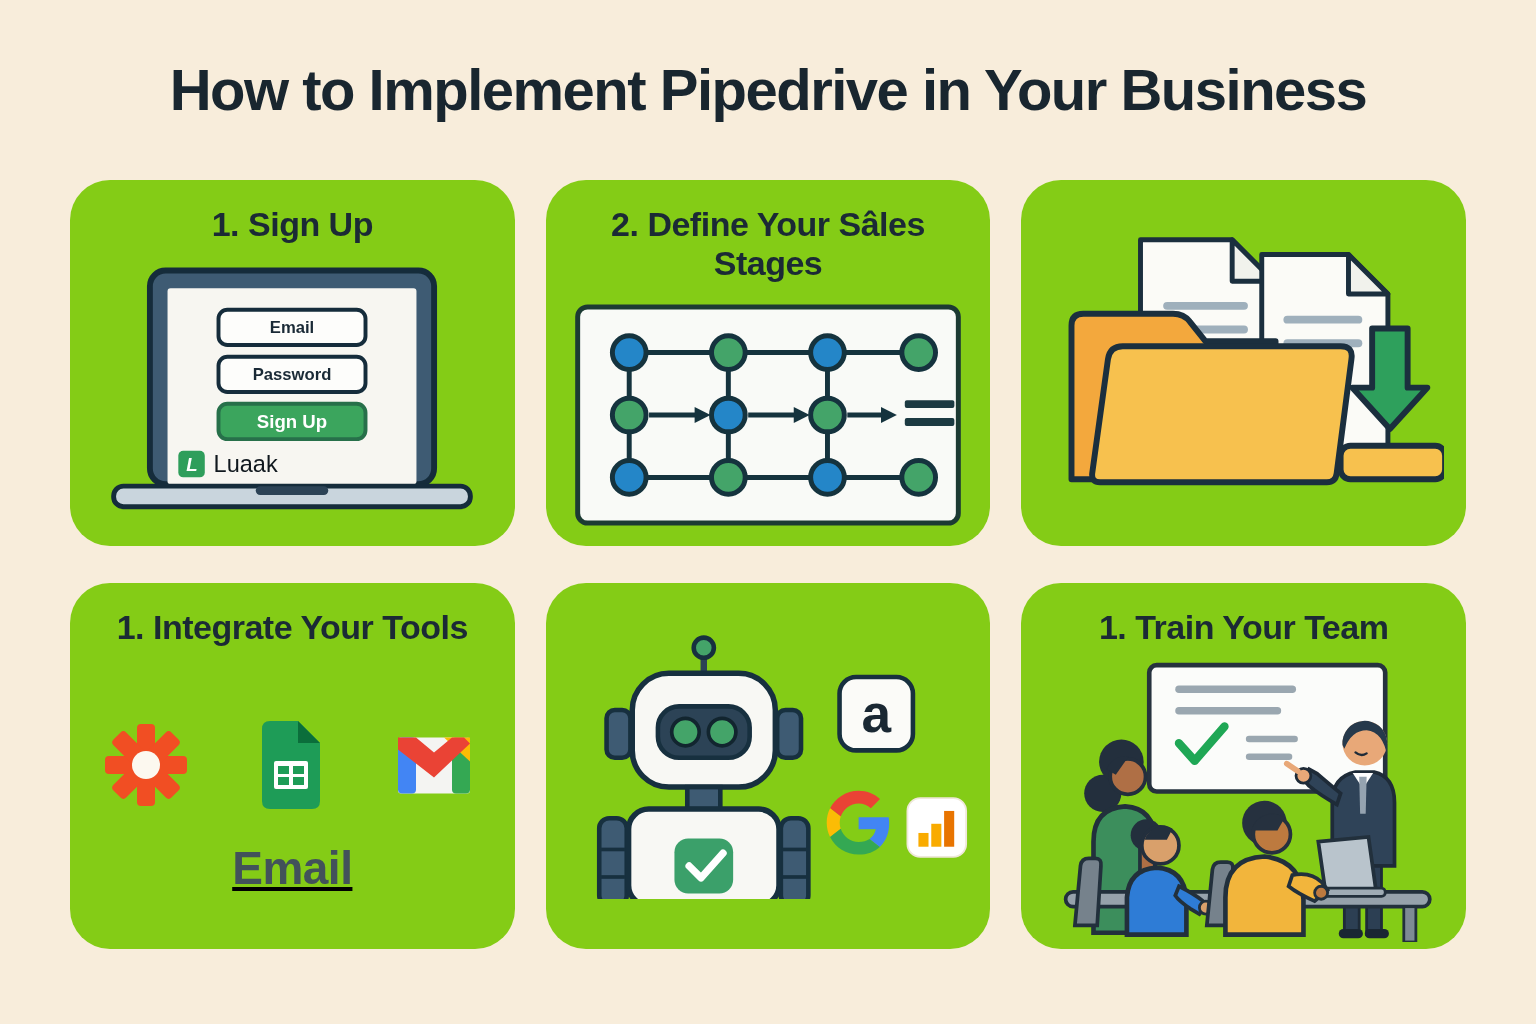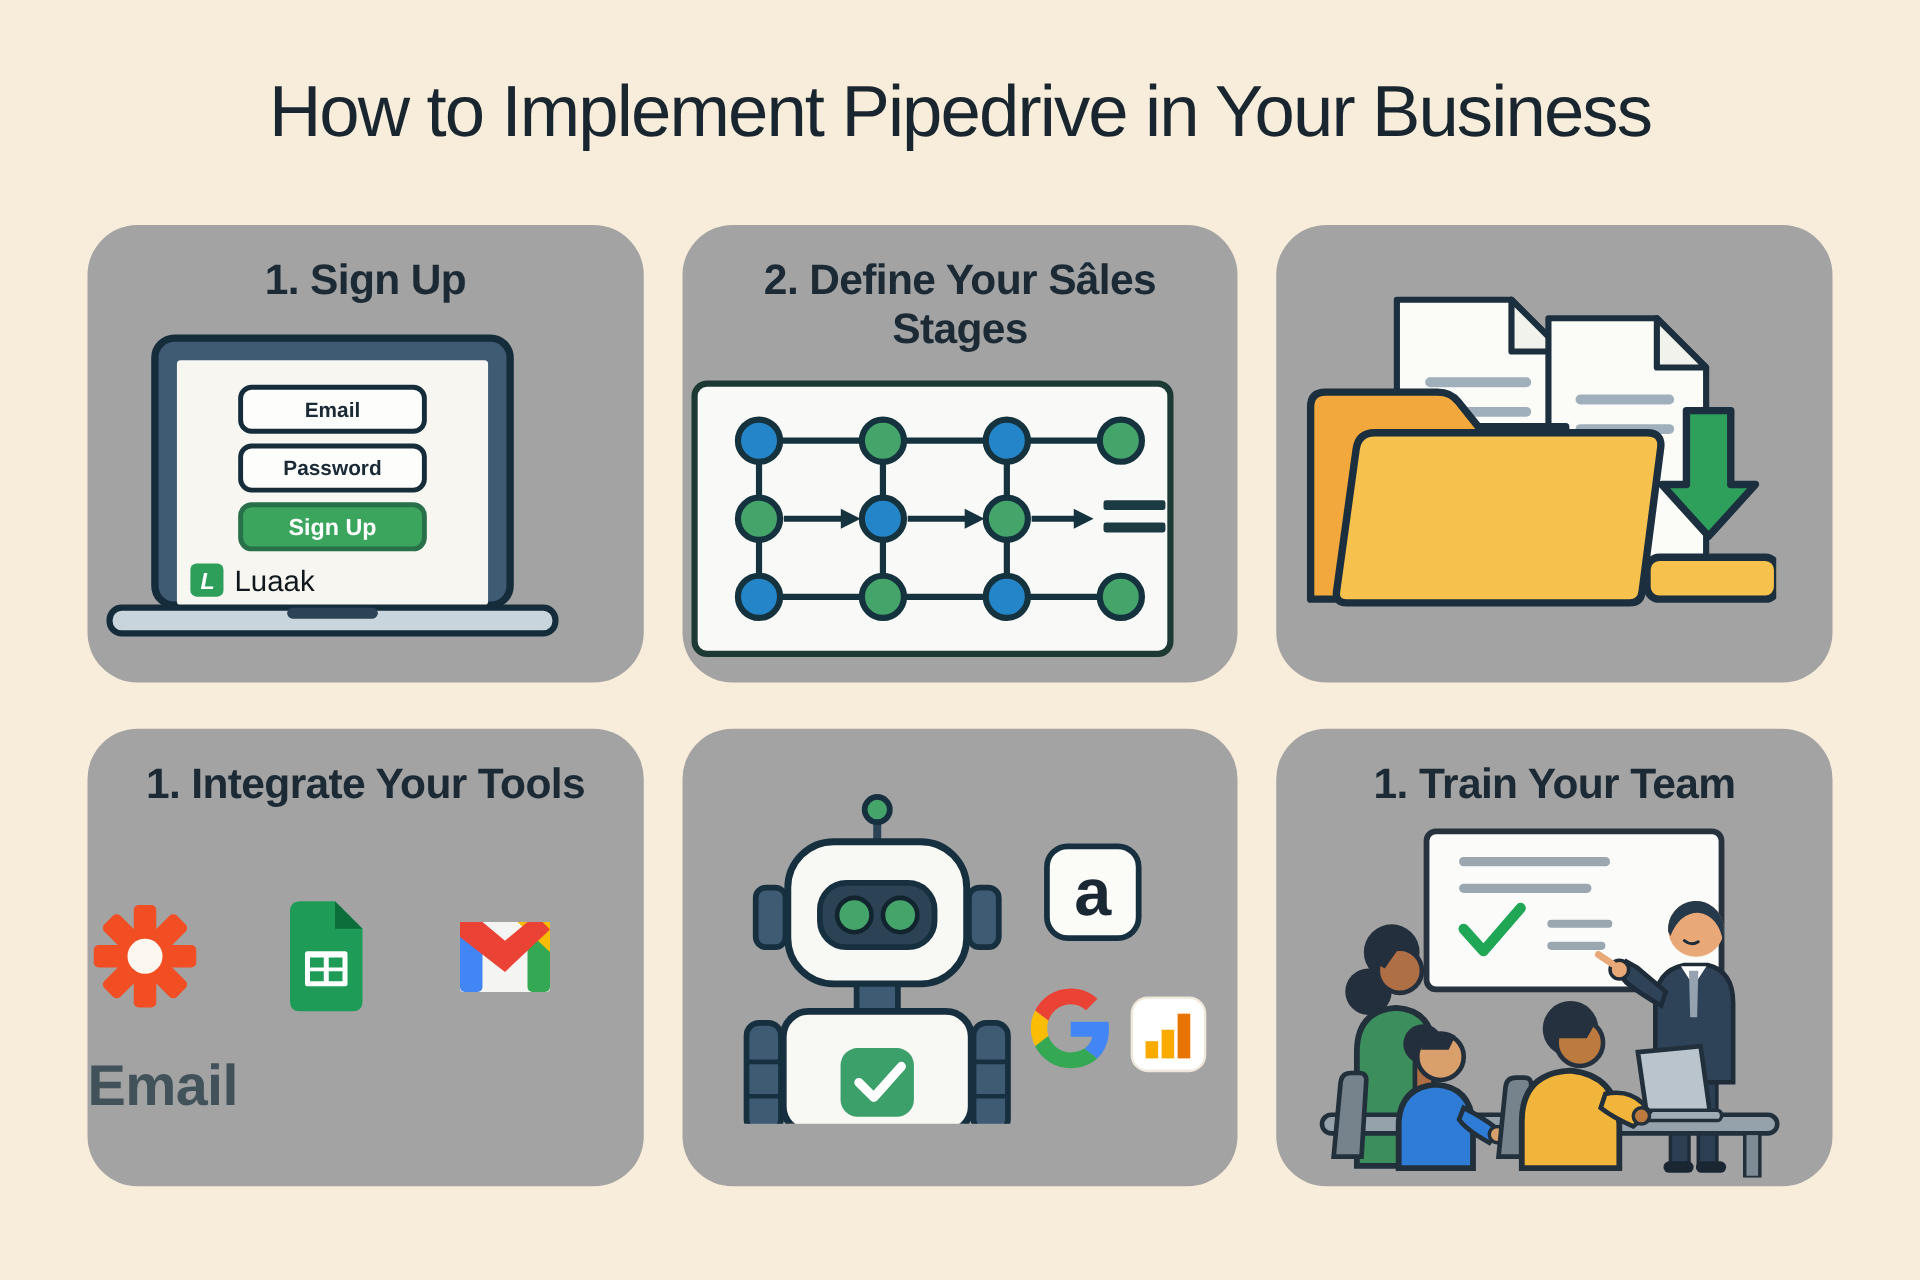--- a/index.html
+++ b/index.html
@@ -4,39 +4,39 @@
 <style>
   html,body{margin:0;padding:0;}
   body{
     width:1536px;height:1024px;overflow:hidden;
     background:#F8EDDB;
     font-family:"Liberation Sans",sans-serif;
   }
   .page{position:relative;width:1536px;height:1024px;}
   .main-title{
     margin:0;padding-top:56px;text-align:center;
-    font-size:58px;font-weight:400;letter-spacing:-1.5px;
+    font-size:58px;font-weight:700;letter-spacing:-1.5px;
     color:#19262F;
   }
   .grid{
     position:absolute;top:180px;left:70px;width:1396px;
     display:grid;grid-template-columns:repeat(3,1fr);
     column-gap:31px;row-gap:37px;grid-auto-rows:366px;
   }
   .card{
-    background:#a3a3a3;border-radius:40px;
+    background:#84cc16;border-radius:40px;
     display:flex;flex-direction:column;align-items:center;
     overflow:hidden;
   }
   .card h2{
     margin:25px 20px 0;max-width:400px;
     font-size:34px;font-weight:800;letter-spacing:-0.5px;
     line-height:1.15;color:#1B2A35;text-align:center;
   }
-  .art{flex:1;display:flex;flex-direction:column;align-items:flex-start;justify-content:center;width:100%;}
+  .art{flex:1;display:flex;flex-direction:column;align-items:center;justify-content:center;width:100%;text-decoration:underline;}
   .tools-row{display:flex;align-items:center;gap:62px;margin-top:18px;}
   .google-word{
     margin-top:30px;font-size:46px;font-weight:600;
     color:#42525A;letter-spacing:-0.5px;
   }
   svg text{font-family:"Liberation Sans",sans-serif;}
   
   .node-blue{fill:#2486C8;stroke:#15333E;stroke-width:5;}
   .node-green{fill:#44A469;stroke:#15333E;stroke-width:5;}
 </style>

